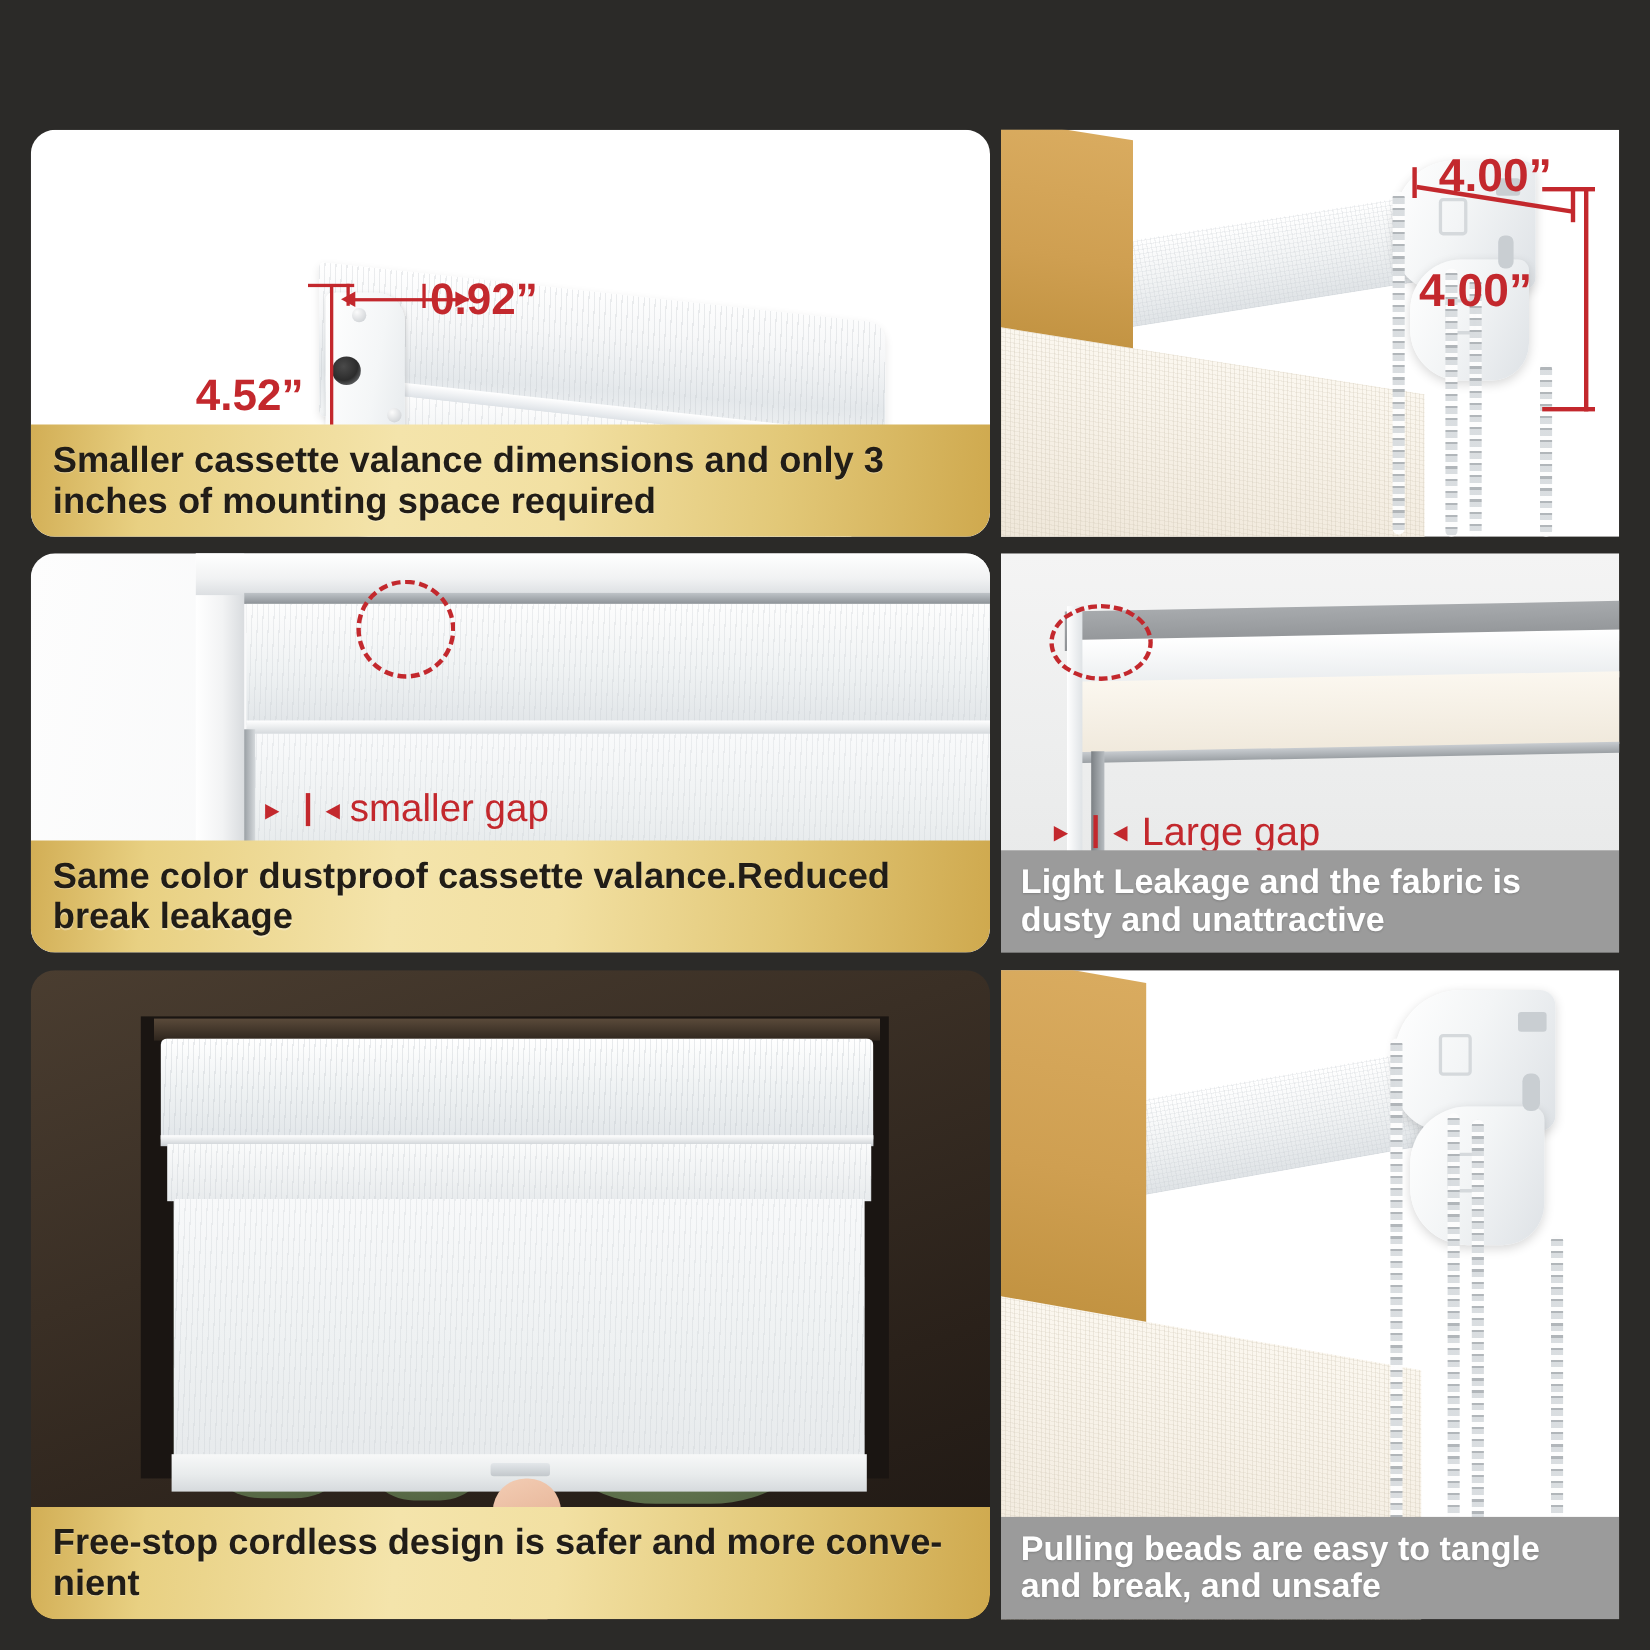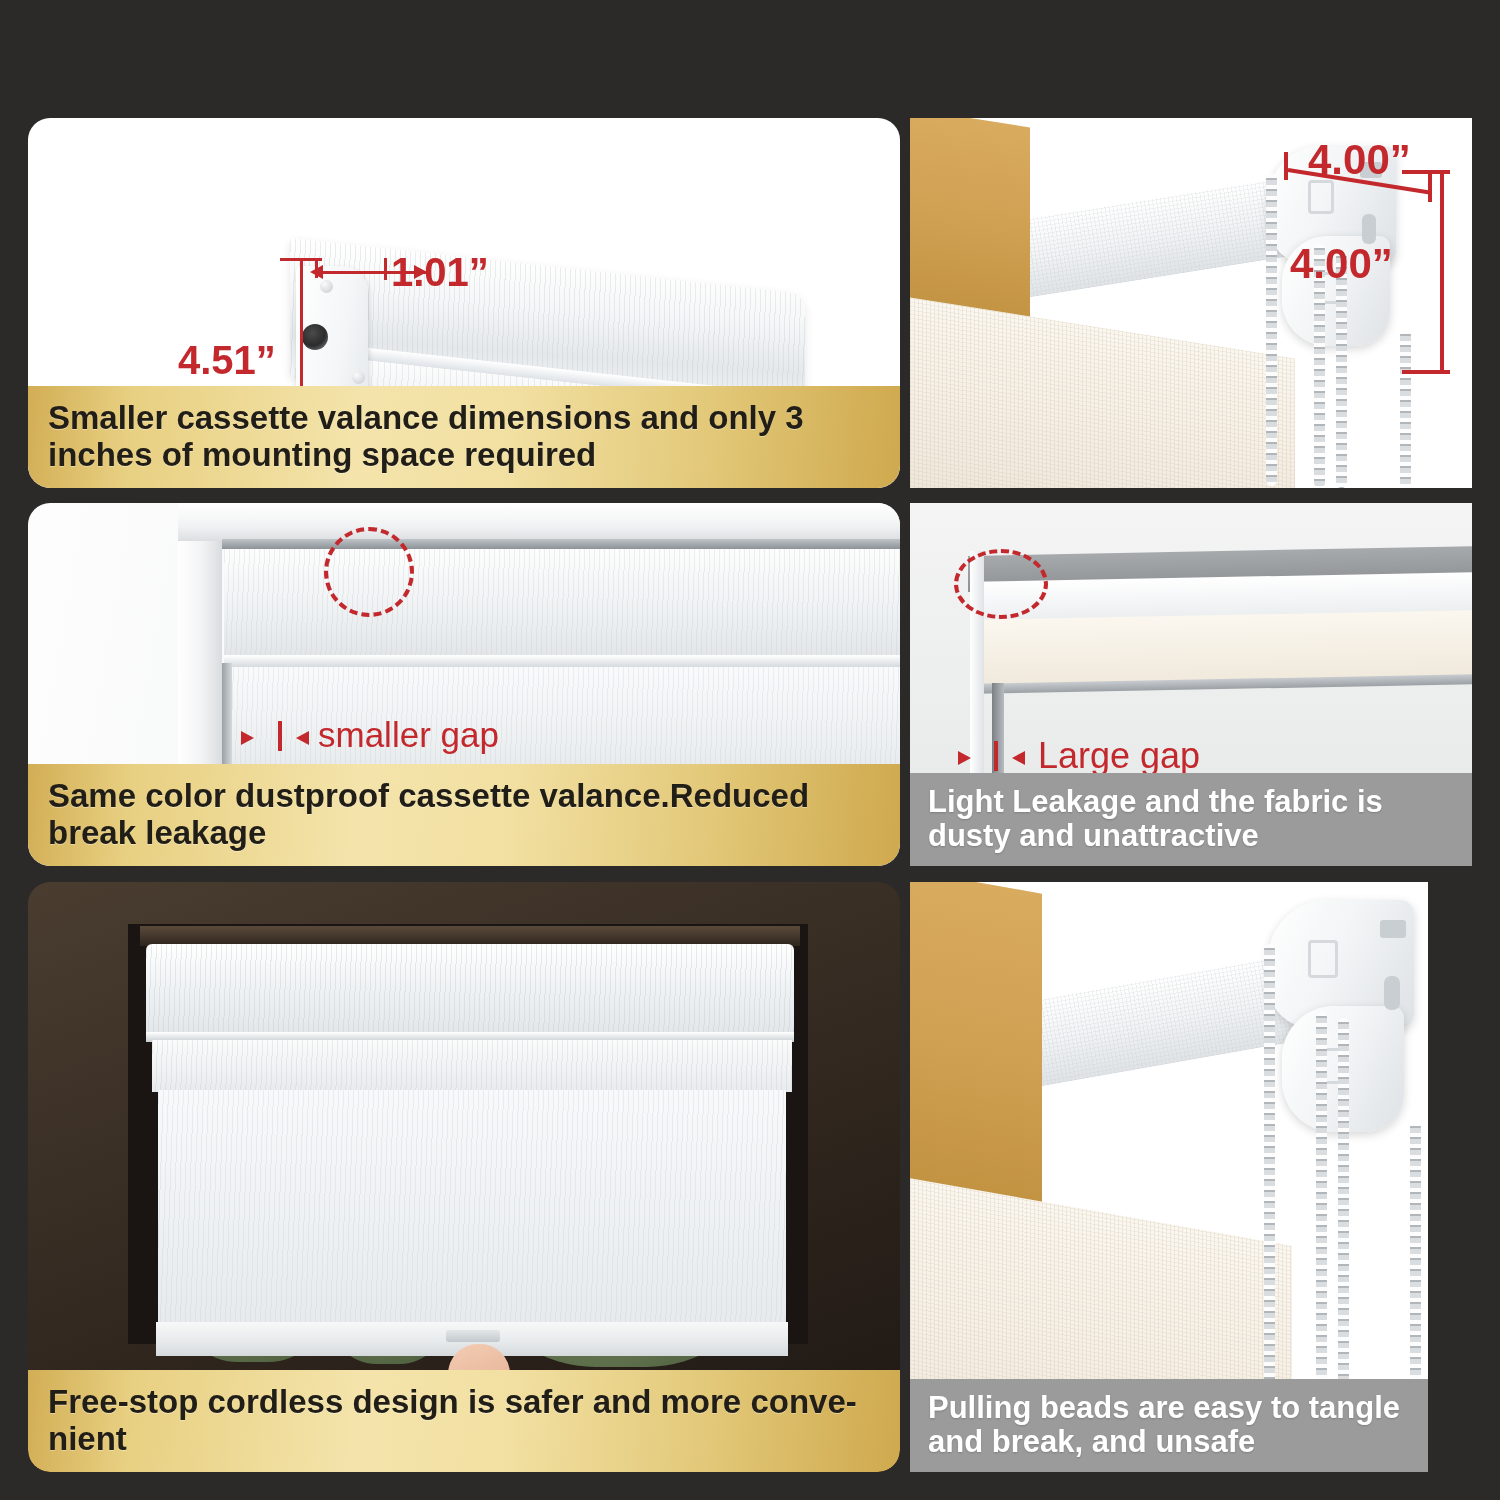--- a/index.html
+++ b/index.html
@@ -25,21 +25,21 @@
   
   .panel{position:absolute;overflow:hidden;}
   .panel.left{border-radius:22px;}
   .panel.right{border-radius:0;}
 
   .p1{left:28px;  top:118px;  width:872px; height:370px;}
   .p2{left:910px; top:118px;  width:562px; height:370px;}
   .p3{left:28px;  top:503px;  width:872px; height:363px;}
   .p4{left:910px; top:503px;  width:562px; height:363px;}
   .p5{left:28px;  top:882px;  width:872px; height:590px;}
-  .p6{left:910px; top:882px;  width:518px; height:590px;}
+  .p6{left:910px; top:882px;  width:562px; height:590px;}
 
   .stage{position:absolute;left:0;top:0;right:0;bottom:0;}
 
   
   .cap{
     position:absolute;left:0;right:0;bottom:0;
     box-sizing:border-box;
     padding:14px 18px 14px 20px;
     font-weight:bold;line-height:1.12;
   }
@@ -169,26 +169,26 @@
       <div class="cass-endcap"></div>
       <div class="cap-screw" style="left:292px;top:162px;"></div>
       <div class="cap-screw" style="left:324px;top:253px;"></div>
       <div class="cap-knob" style="left:286px;top:320px;"></div>
 
       <div class="dimline" style="left:288px;top:153px;width:110px;height:3px;"></div>
       <div class="arrowL" style="left:282px;top:147px;"></div>
       <div class="arrowR" style="left:386px;top:147px;"></div>
       <div class="dimline" style="left:287px;top:140px;width:3px;height:20px;"></div>
       <div class="dimline" style="left:356px;top:140px;width:3px;height:22px;"></div>
-      <div class="dimtxt" style="left:363px;top:132px;font-size:40px;">1.01”</div>
+      <div class="dimtxt" style="left:363px;top:132px;font-size:40px;">0.92”</div>
 
       <div class="dimline" style="left:272px;top:141px;width:3px;height:205px;"></div>
       <div class="dimline" style="left:252px;top:140px;width:42px;height:3px;"></div>
       <div class="dimline" style="left:252px;top:345px;width:42px;height:3px;"></div>
-      <div class="dimtxt" style="left:150px;top:220px;font-size:40px;">4.51”</div>
+      <div class="dimtxt" style="left:150px;top:220px;font-size:40px;">4.52”</div>
     </div>
     <div class="cap gold">Smaller cassette valance dimensions and only 3 inches of mounting space required</div>
   </div>
 
   <div class="panel right p2">
     <div class="bg-white"></div>
     <div class="stage">
 
       <div class="rs-tube" style="left:-10px;top:58px;width:400px;height:78px;transform:rotate(-9deg);transform-origin:right center;border-radius:6px;"></div>
       <div class="rs-back" style="left:300px;top:148px;width:120px;height:210px;transform:skewY(9deg);"></div>

